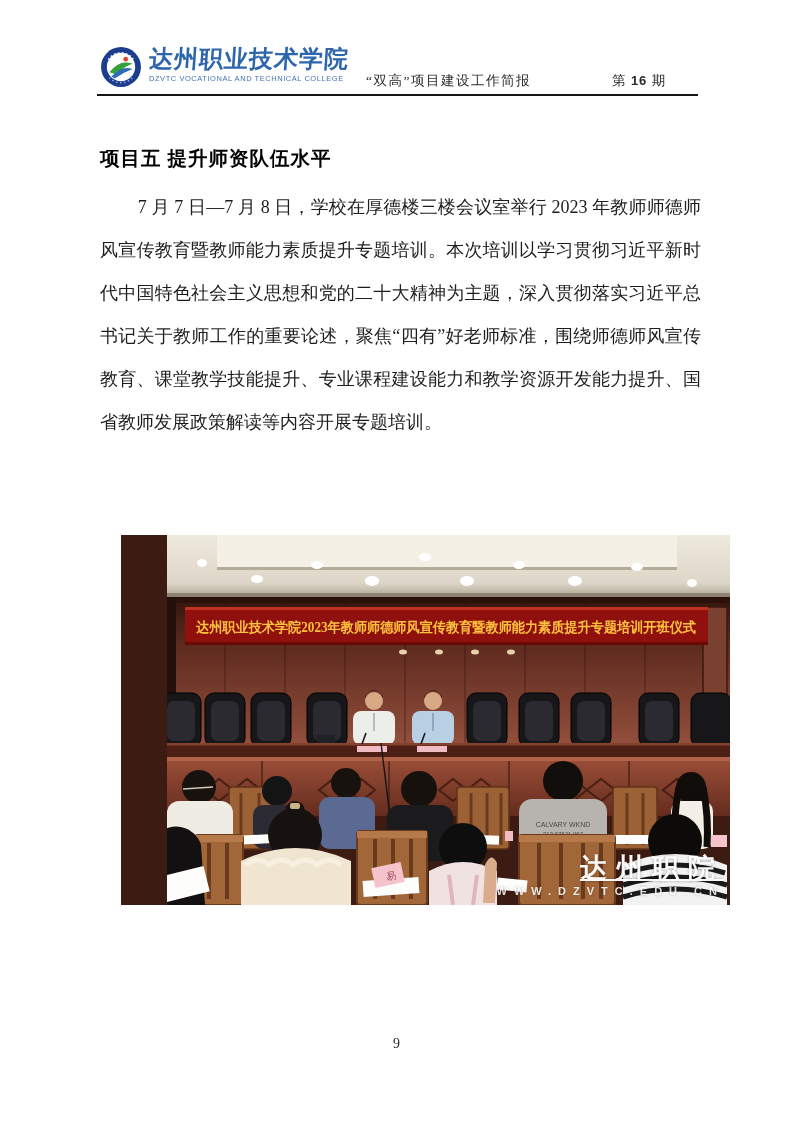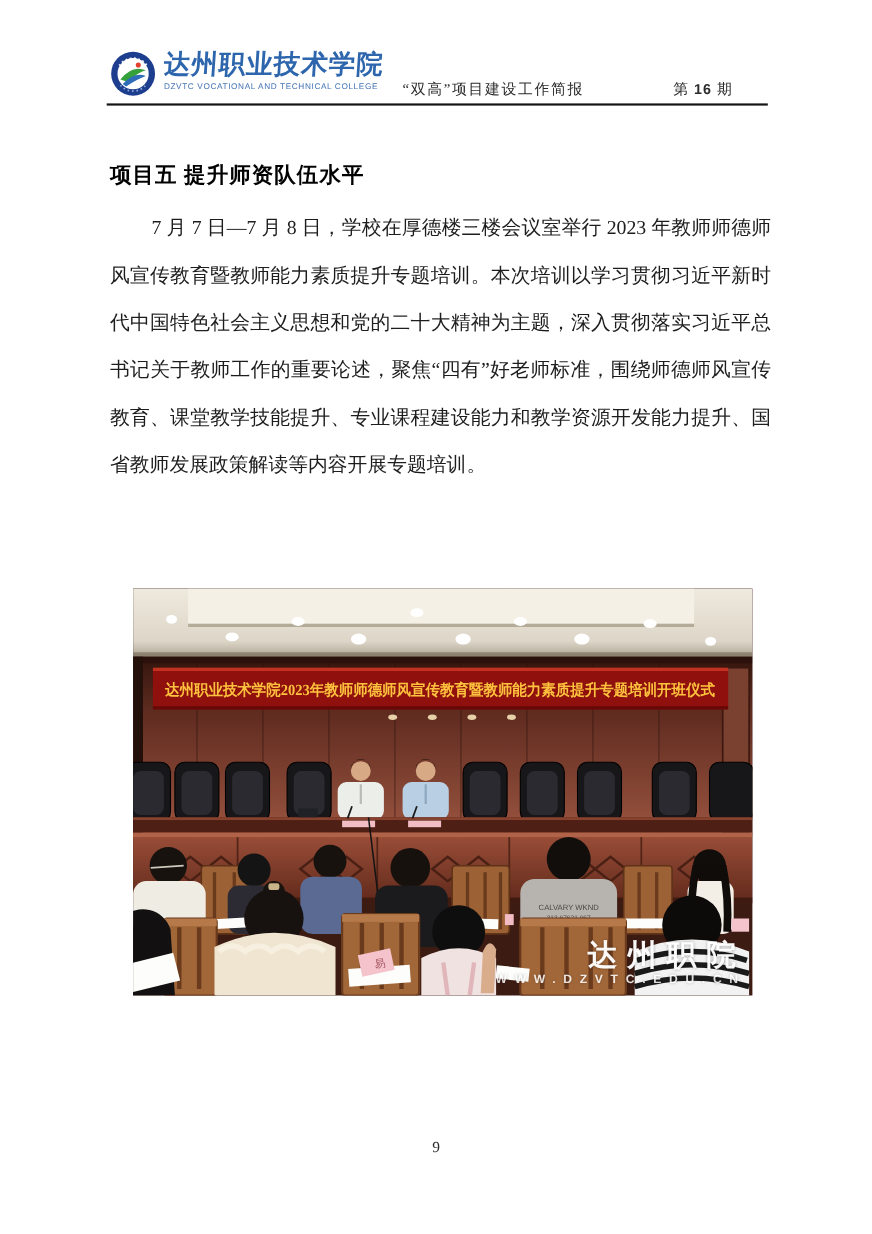--- a/index.html
+++ b/index.html
@@ -19,25 +19,25 @@
   .issue b{font-family:"Liberation Sans",sans-serif;font-size:13px;}
   .rule{position:absolute;left:97px;top:94px;width:601px;height:0;border-top:2px solid #141414;}
 
   
   .sec-title{position:absolute;left:100px;top:145px;margin:0;font-size:19.5px;font-weight:bold;
              letter-spacing:1px;color:#000;}
   .body-par{position:absolute;left:100px;top:186px;width:601px;margin:0;font-size:18px;
             line-height:43px;text-align:justify;text-indent:2.1em;color:#1d1d1d;}
 
   
-  .photo{position:absolute;left:121px;top:535px;width:563px;height:370px;margin:0;background:#3c1b13;}
+  .photo{position:absolute;left:121px;top:535px;width:563px;height:370px;margin:0;background:#3c1b13;padding-left:46px;}
   .photo svg{display:block;}
   .wm{position:absolute;right:6px;bottom:8px;text-align:right;color:#fff;line-height:1;
       text-shadow:0 0 3px rgba(0,0,0,.35);}
-  .wm1{display:flex;align-items:center;justify-content:flex-end;}
+  .wm1{display:flex;align-items:center;justify-content:flex-end;text-decoration:underline;}
   .wm1 .sm{font-size:27px;letter-spacing:9px;font-weight:bold;opacity:.96;}
   .wm1 .big{font-size:46px;font-weight:bold;letter-spacing:4px;opacity:.97;margin-left:2px;}
   .wm2{font-size:11px;letter-spacing:7px;font-family:"Liberation Sans",sans-serif;
        font-weight:bold;opacity:.85;margin-top:4px;}
 
   
   .pageno{position:absolute;left:0;top:1036px;width:100%;text-align:center;font-size:14px;color:#2a2a2a;}
 </style>
 </head>
 <body>

